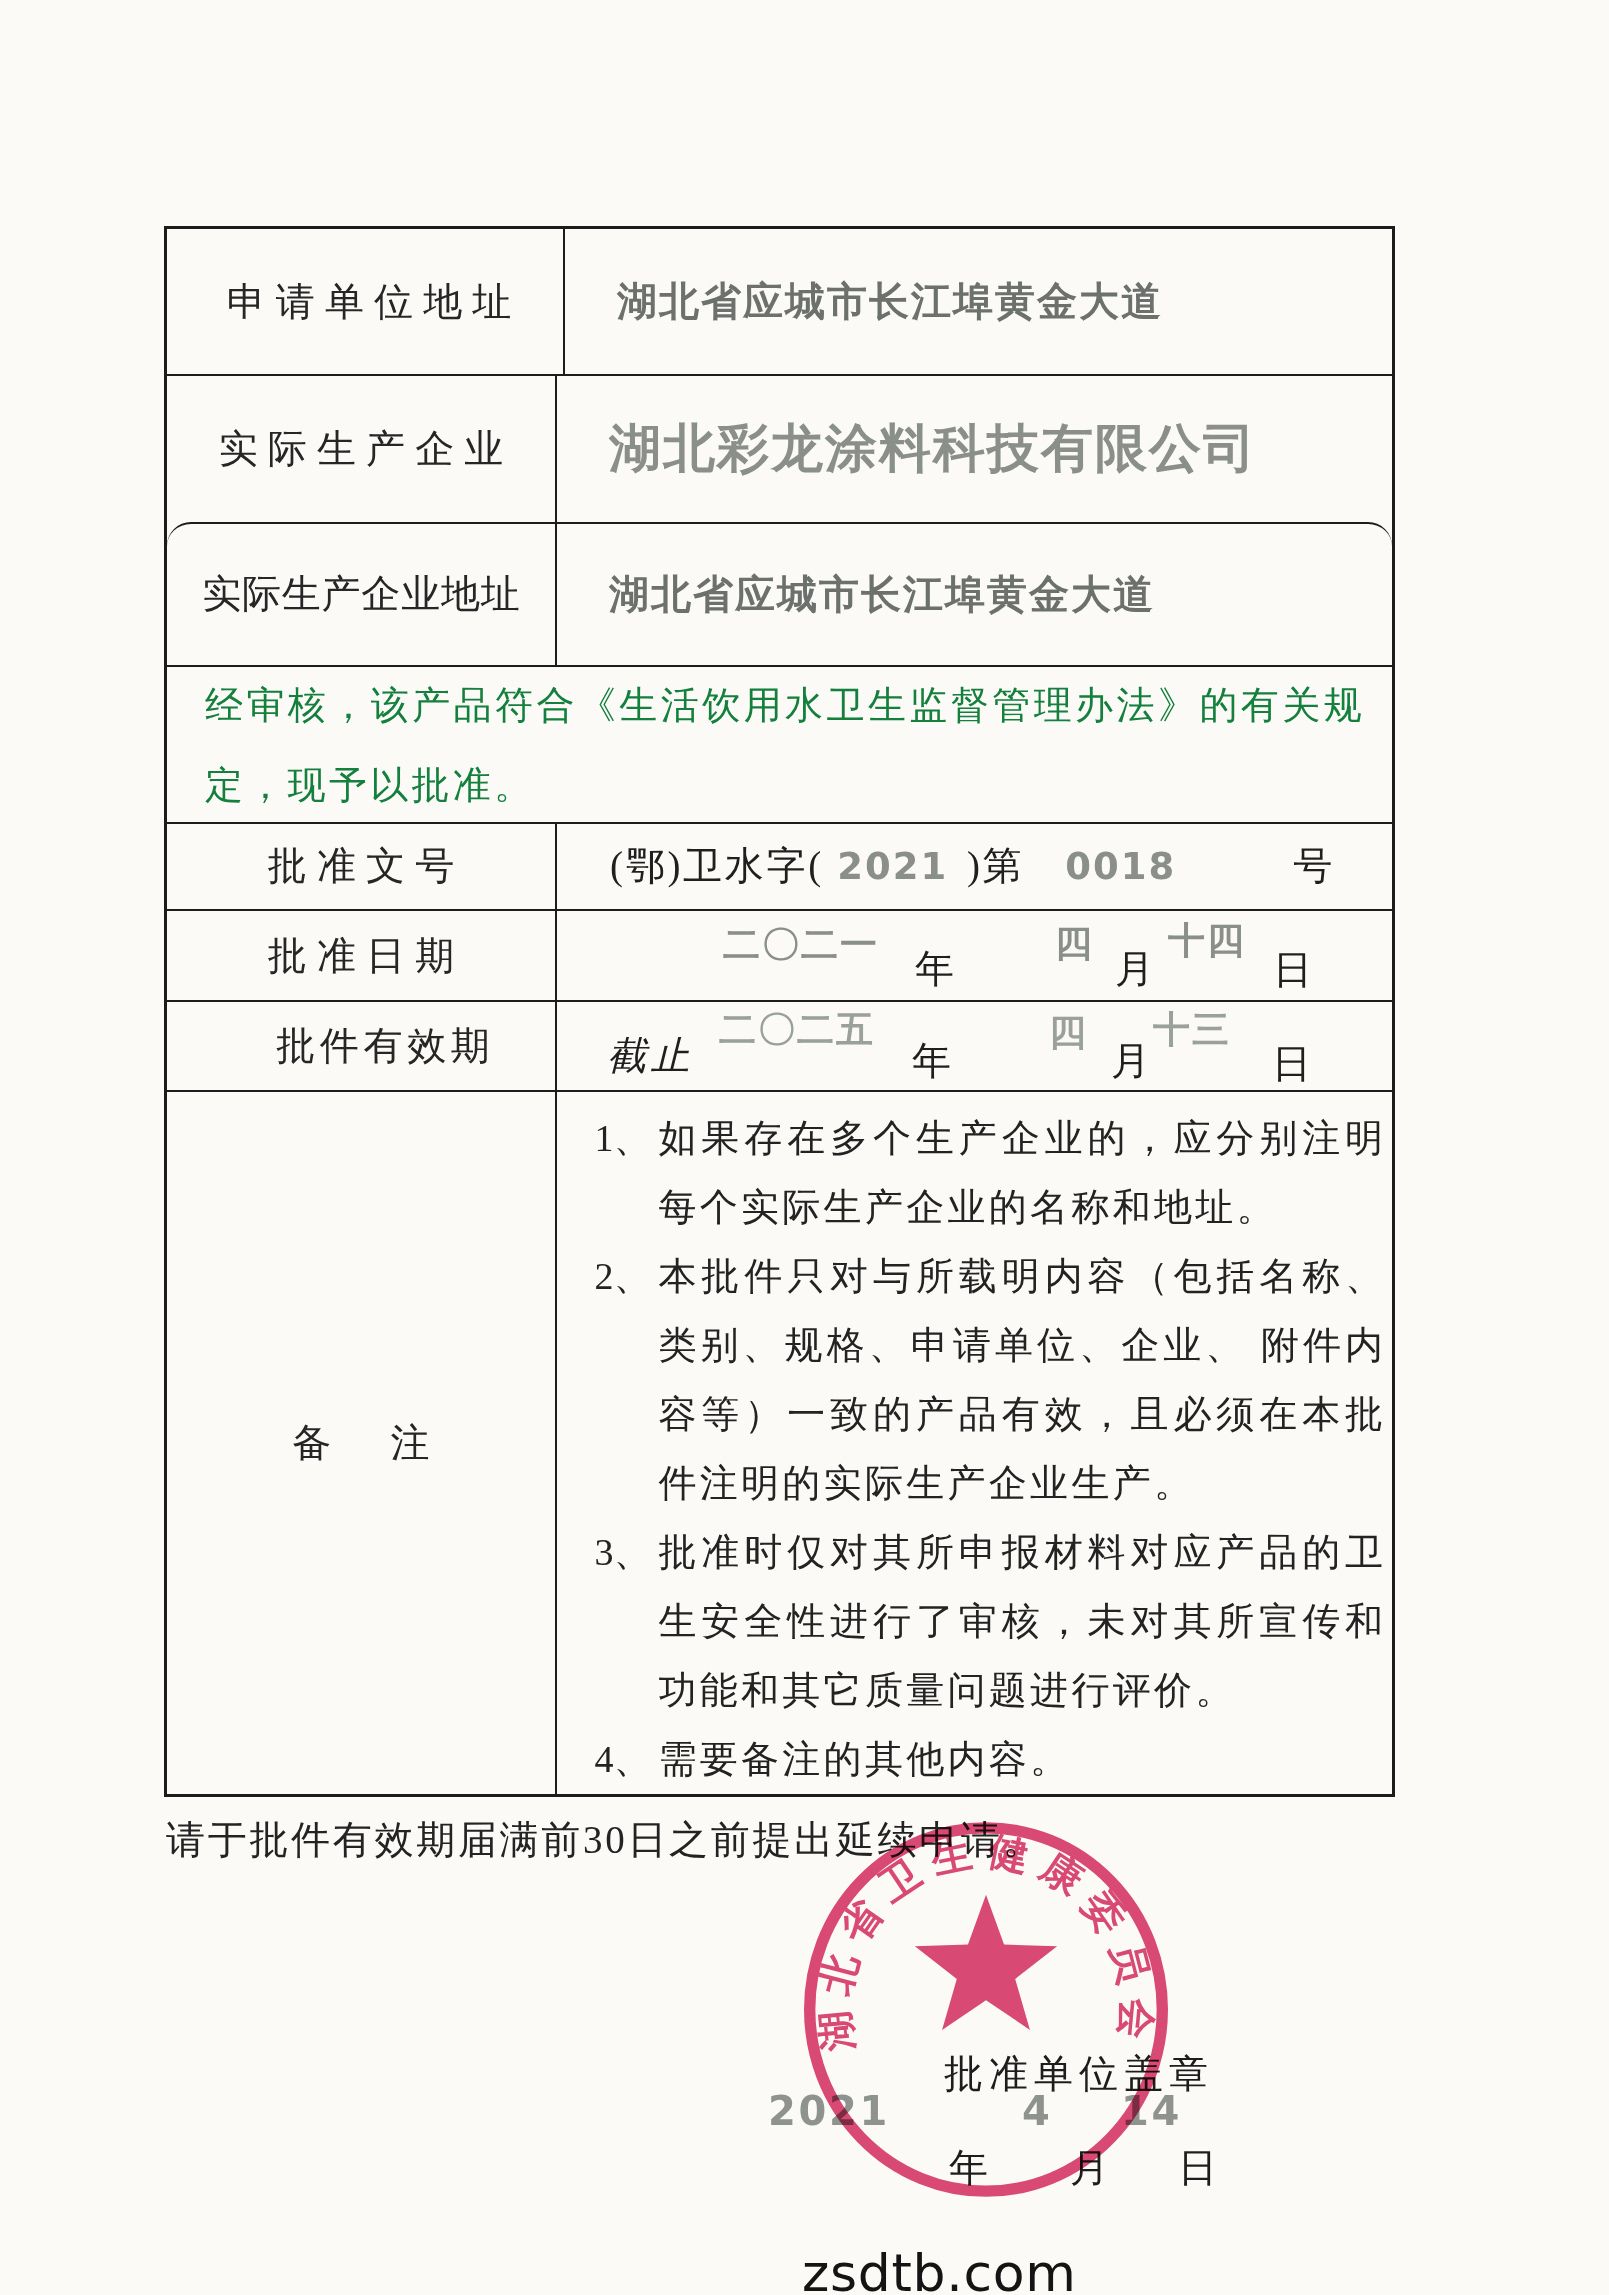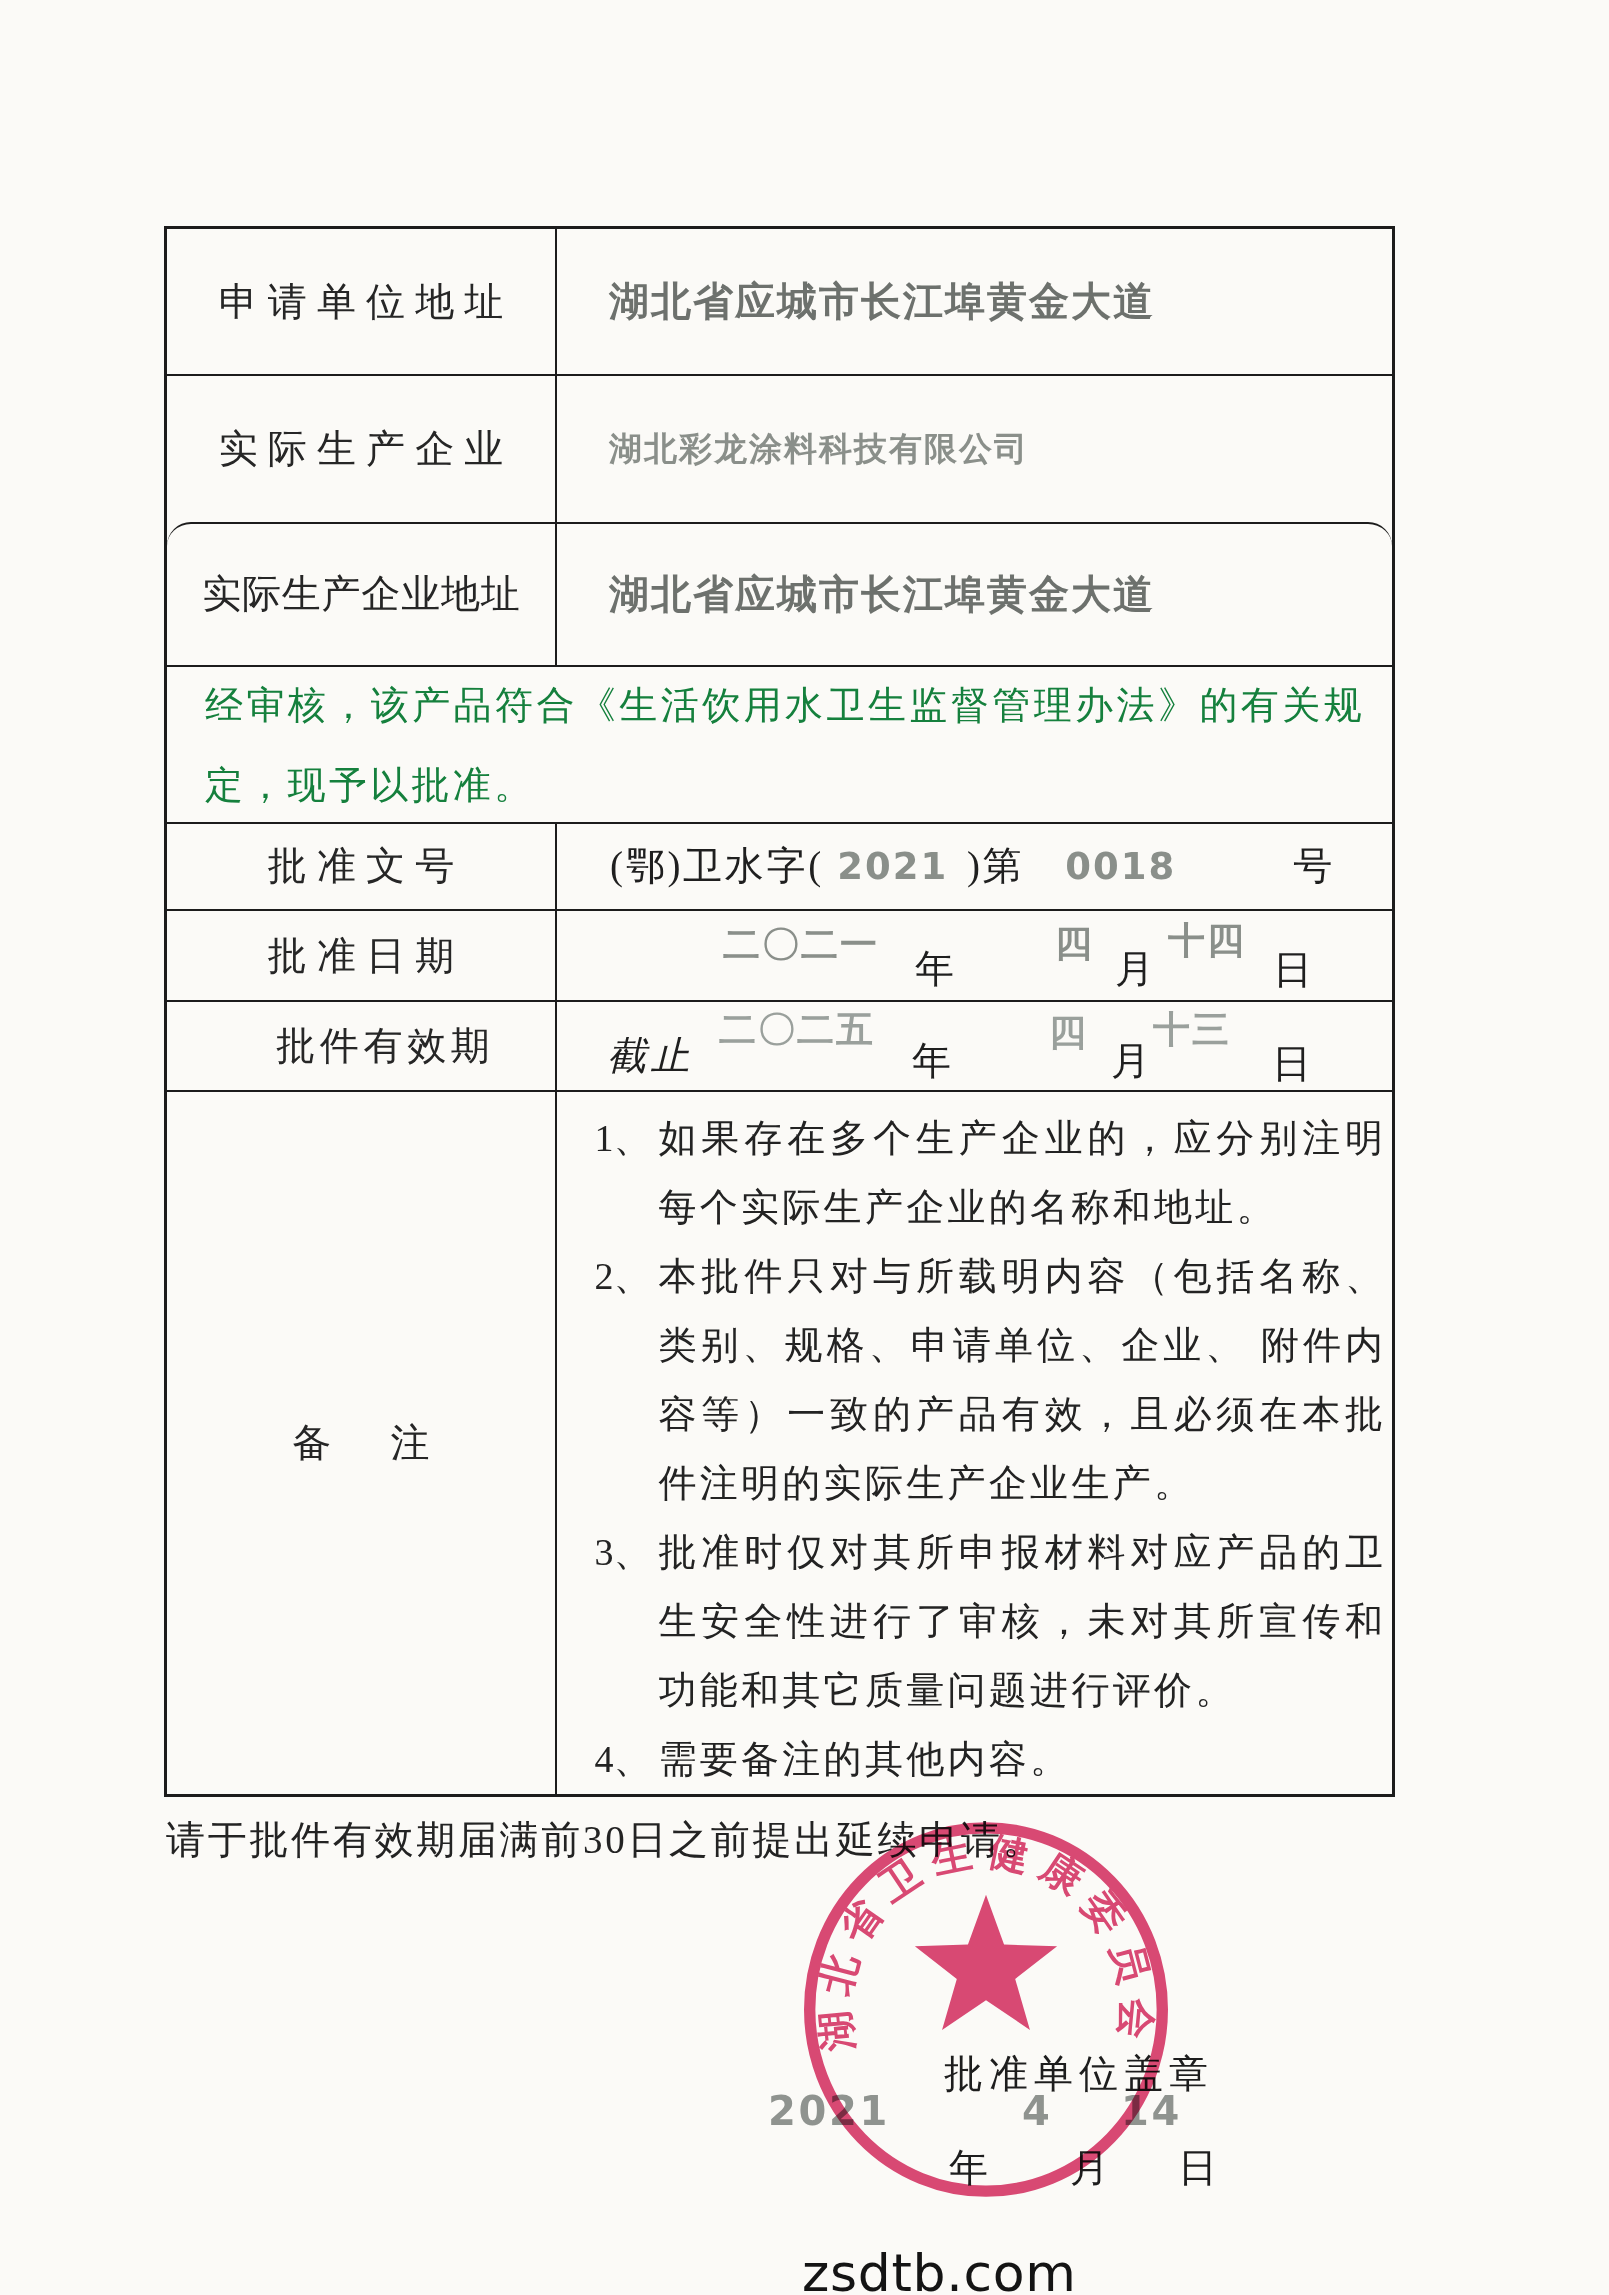--- a/index.html
+++ b/index.html
@@ -12,38 +12,38 @@
     position:relative; width:1609px; height:2295px; background:var(--paper);
     font-family:"Liberation Serif","DejaVu Serif",serif; color:var(--ink);
     overflow:hidden;
   }
   
   .doc-table{
     position:absolute; left:164px; top:226px; width:1231px; height:1571px;
     border:3.3px solid #1c1c1c; box-sizing:border-box; display:flex; flex-direction:column;
   }
   .row{display:flex; box-sizing:border-box; border-top:2.7px solid #1c1c1c;}
-  .row:first-child{border-top:none;}
+  .row:first-child{border-top:none;padding-left:8px;}
   .r1{height:146px;} .r2{height:148px;} .r3{height:144px;border-radius:24px;} .r4{height:157px;}
   .r5{height:87px;} .r6{height:92px;} .r7{height:90px;} .r8{flex:1;}
   .label-cell{
     width:390px; box-sizing:border-box; border-right:2.7px solid #1c1c1c;
     display:flex; align-items:center; justify-content:center;
     font-size:39px; letter-spacing:0.26em; color:#262626; text-indent:0.26em;
   }
   .label-cell.tight{letter-spacing:0.02em; text-indent:0.02em;}
   .label-cell.med{letter-spacing:0.12em; text-indent:0.12em;padding-left:44px;}
   .value-cell{flex:1; position:relative; display:flex; align-items:center; box-sizing:border-box;margin-left:16px;}
   
   .dotval{
     font-family:"DejaVu Sans","Liberation Sans",sans-serif; font-weight:bold;
     letter-spacing:2px;
   }
   .v-dark{color:var(--value_dark); font-size:40px;}
-  .v-gray{color:var(--value_gray); font-size:33px;}
+  .v-gray{color:var(--value_gray); font-size:52px;}
   .addr{padding-left:36px;}
   .conclusion{
     padding:0 27px 0 22px; font-size:38px; letter-spacing:3.3px; line-height:80px;
     text-align:justify; color:#15803d;
   }
   
   .docno{font-size:39px; letter-spacing:2.7px; width:100%; display:flex; align-items:center;}
   .docno .pfx{margin-left:37px;}
   .docno .yr{margin-left:13.4px; font-size:37px; color:var(--value_gray);}
   .docno .mid{margin-left:18.7px;}

